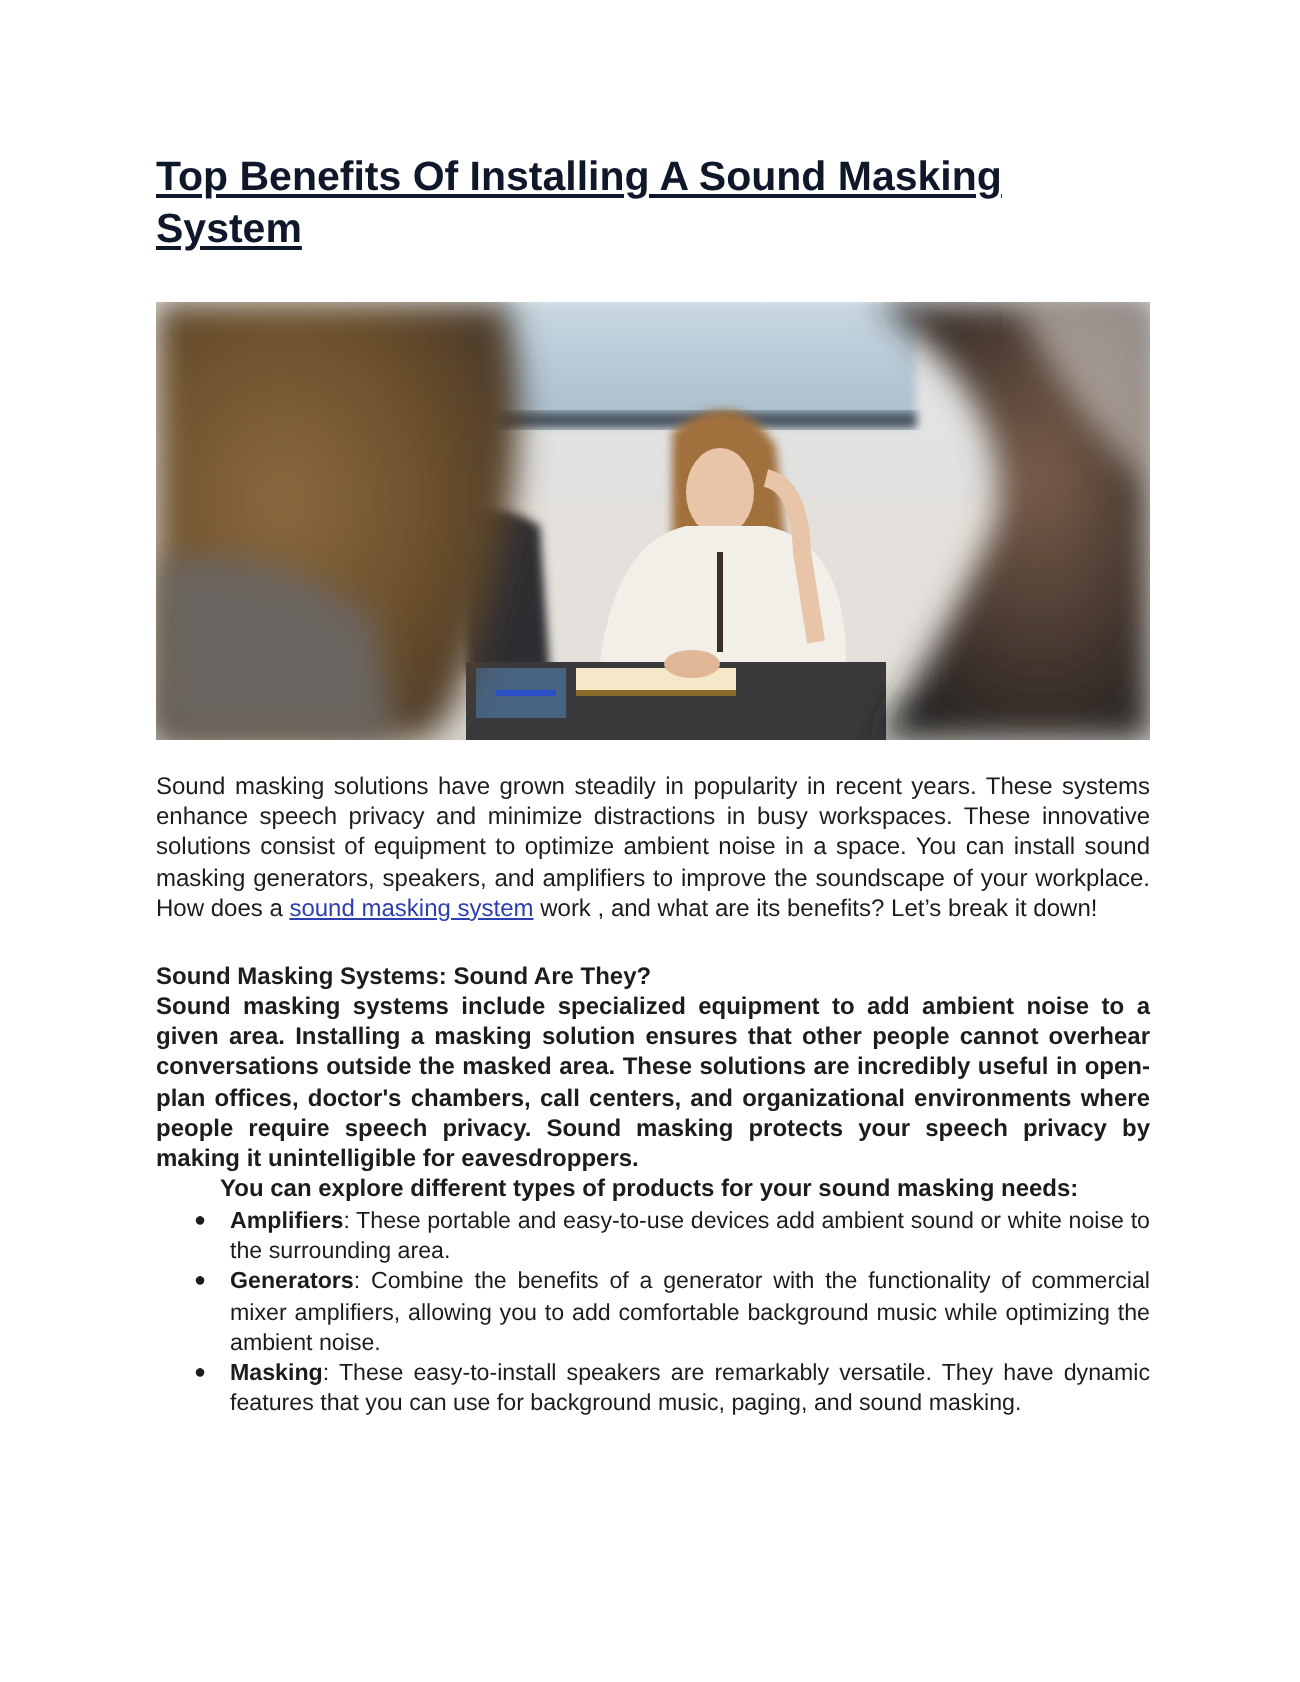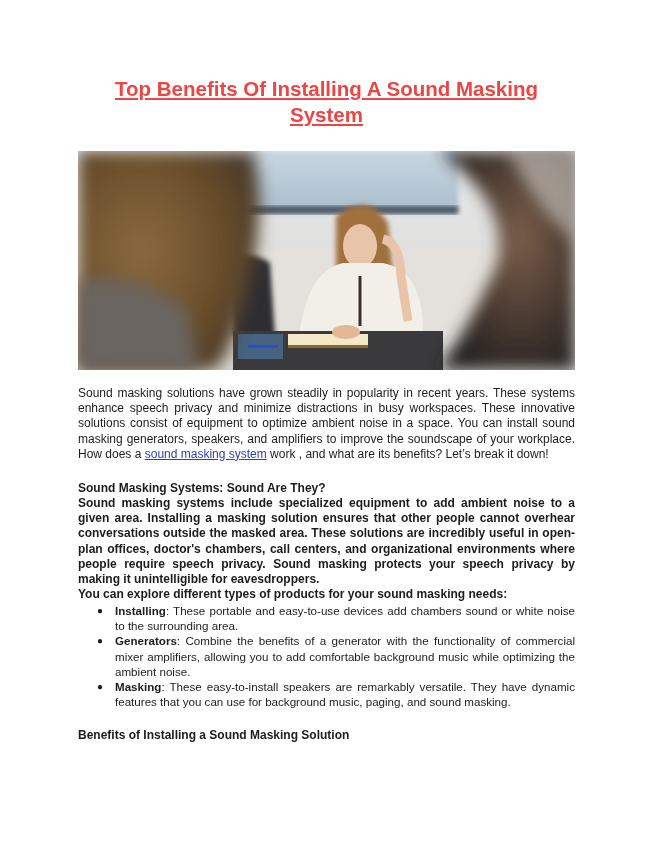--- a/index.html
+++ b/index.html
@@ -19,28 +19,27 @@
       position: absolute;
       left: 0; top: 0;
       width: 650px; height: 841px;
       background: #fff;
     }
     .title {
       position: absolute;
       left: 78px;
       top: 76px;
       width: 497px;
-      text-align: center;
       font-weight: bold;
       font-size: 20.5px;
       line-height: 26px;
       text-decoration: underline;
       text-underline-offset: 2px;
       text-decoration-thickness: 1.5px;
-      color: #ef4444;
+      color: #0f172a;
       margin: 0;
     }
     .hero {
       position: absolute;
       left: 78px;
       top: 151px;
       width: 497px;
       height: 219px;
       overflow: hidden;
       background: #c9c2b8;
@@ -52,21 +51,21 @@
       width: 497px;
       font-size: 12px;
       line-height: 15.2px;
       text-align: justify;
       color: #1c1c1c;
       margin: 0;
     }
     .p1 { top: 386px; }
     .h-what { top: 481px; font-weight: bold; }
     .p2 { top: 496px; font-weight: bold; }
-    .h-explore { top: 587px; font-weight: bold; }
+    .h-explore { top: 587px; font-weight: bold; margin-left: 32px; }
     .list {
       position: absolute;
       left: 78px;
       top: 603px;
       width: 497px;
       margin: 0;
       padding: 0;
       list-style: none;
       font-size: 11.6px;
       line-height: 15.2px;
@@ -165,25 +164,24 @@
 
   <p class="body-text p1"><span>Sound masking solutions have grown steadily in popularity in recent years. These systems enhance speech privacy and minimize distractions in busy workspaces. These innovative solutions consist of equipment to optimize ambient noise in a space. You can install sound masking generators, speakers, and amplifiers to improve the soundscape of your workplace. How does a </span><a class="link" href="#">sound masking system</a><span> work , and what are its benefits? Let’s break it down!</span></p>
 
   <p class="body-text h-what">Sound Masking Systems: Sound Are They?</p>
   <p class="body-text p2">Sound masking systems include specialized equipment to add ambient noise to a given area. Installing a masking solution ensures that other people cannot overhear conversations outside the masked area. These solutions are incredibly useful in open-plan offices, doctor's chambers, call centers, and organizational environments where people require speech privacy. Sound masking protects your speech privacy by making it unintelligible for eavesdroppers.</p>
 
   <p class="body-text h-explore">You can explore different types of products for your sound masking needs:</p>
 
   <ul class="list">
     <li>
-      <span class="bullet">●</span><b>Installing</b><span>: These portable and easy-to-use devices add chambers sound or white noise to the surrounding area.</span>
+      <span class="bullet">●</span><b>Amplifiers</b><span>: These portable and easy-to-use devices add ambient sound or white noise to the surrounding area.</span>
     </li>
     <li>
       <span class="bullet">●</span><b>Generators</b><span>: Combine the benefits of a generator with the functionality of commercial mixer amplifiers, allowing you to add comfortable background music while optimizing the ambient noise.</span>
     </li>
     <li>
       <span class="bullet">●</span><b>Masking</b><span>: These easy-to-install speakers are remarkably versatile. They have dynamic features that you can use for background music, paging, and sound masking.</span>
     </li>
   </ul>
 
-  <p class="body-text h-benefits">Benefits of Installing a Sound Masking Solution</p>
 
 </div>
 
 </body></html>

